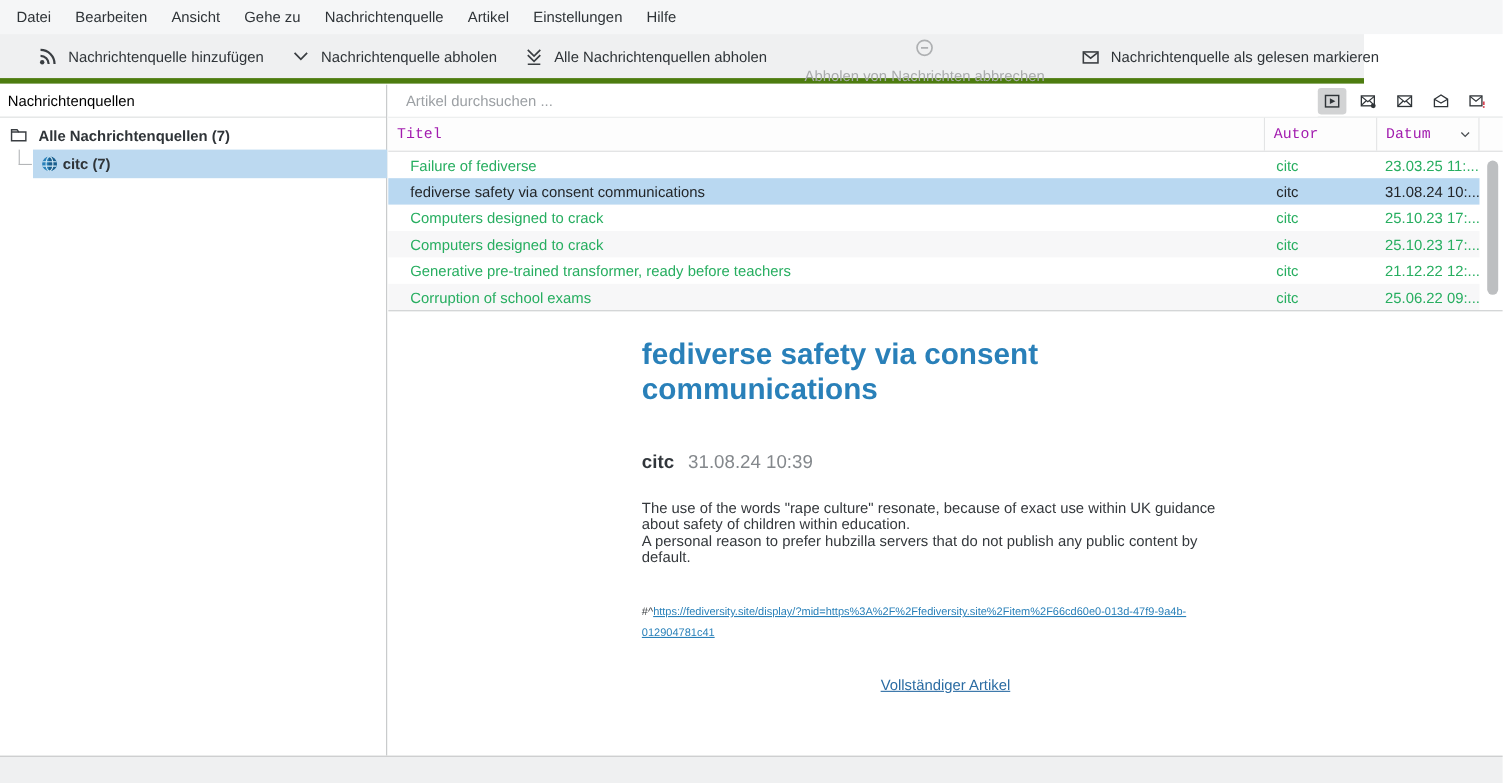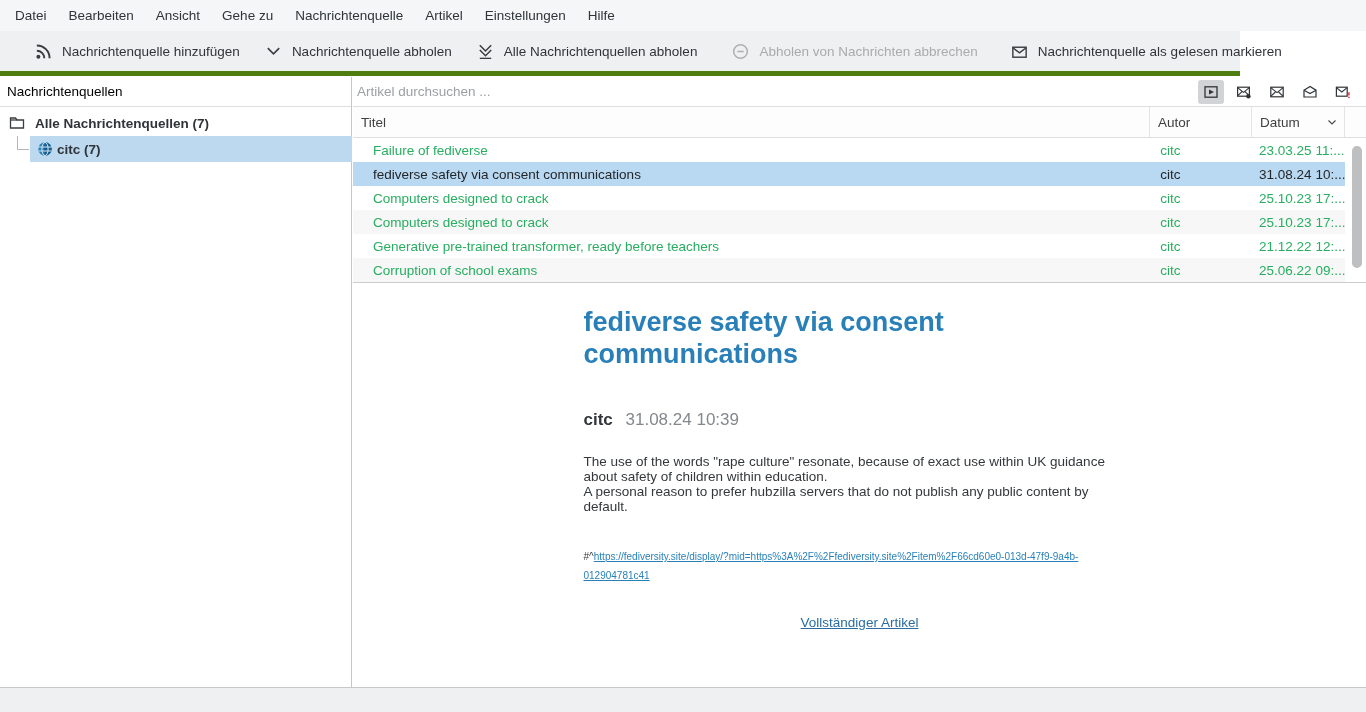--- a/index.html
+++ b/index.html
@@ -9,50 +9,50 @@
   
   .menubar { position:absolute; left:0; top:0; width:1366px; height:31px;
     background:#f5f6f7; display:flex; align-items:center; padding-left:4px; font-size:13.5px; }
   .menu-item { padding:3px 11px; line-height:31px; cursor:default; }
 
   .toolbar { position:absolute; left:0; top:31px; width:1240px; height:45px;
     background:#eff0f1; border-bottom:5px solid #4d7c0f; display:flex; align-items:center;
     padding-left:22px; font-size:13.5px; }
   .tbtn { display:flex; align-items:center; gap:9px; padding:0 12px; height:34px; white-space:nowrap; }
   .tbtn svg { flex:0 0 auto; }
-  .tbtn.disabled { color:#a9abac; }
+  .tbtn.disabled { color:#a9abac;flex-direction:column; }
 
   
   .main { position:absolute; left:0; top:77px; width:1366px; height:610px; background:#fff; }
 
   .sidebar { position:absolute; left:0; top:0; width:352px; height:610px;
     border-right:1px solid #c4c6c7; background:#fff; }
   .sidebar-header { height:30px; line-height:29px; padding-left:7px; font-size:13.5px;
     border-bottom:1px solid #dcdedf; color:#000000; }
   .tree { position:relative; padding-top:3px; }
   .tree-row { display:flex; align-items:center; height:26px; font-size:13.5px; font-weight:bold; }
   .tree-root { padding-left:9px; gap:10px; }
   .tree-feed { margin-left:30px; padding-left:7px; gap:4px; background:#bcd9f0; width:322px; }
   .tree-branch { position:absolute; left:17px; top:29px; width:12px; height:14px;
     border-left:1px solid #b4b6b8; border-bottom:1px solid #b4b6b8; }
 
   .rightpane { position:absolute; left:353px; top:0; width:1013px; height:610px; background:#fff; }
 
   
   .searchrow { height:30px; border-bottom:1px solid #dcdedf; display:flex; align-items:center; }
-  .search-input { flex:1; border:none; outline:none; height:28px; padding:0 4px;
+  .search-input { flex:1; border:none; outline:none; height:28px; padding:0 16px;
     font-size:13.5px; font-family:"Liberation Sans",sans-serif; color:#2f3438; }
   .search-input::placeholder { color:#9ca0a4; opacity:1; }
   .filters { display:flex; align-items:center; gap:7px; padding-right:10px; }
   .fbtn { width:26px; height:24px; display:flex; align-items:center; justify-content:center; border-radius:3px; }
   .fbtn.pressed { background:#d2d3d4; }
 
   
-  .listheader { height:31px; display:flex; font-size:13.5px; color:#404040;
-    border-bottom:1px solid #dcdedf; background:#fdfdfd; }
+  .listheader { height:31px; display:flex; font-size:13.5px; color:#a21caf;
+    border-bottom:1px solid #dcdedf; background:#fdfdfd;font-family:Liberation Mono, monospace; }
   .hcell { display:flex; align-items:center; padding-left:8px; border-right:1px solid #e3e4e5; }
   .hcell.title { width:797px; }
   .hcell.author { width:102px; }
   .hcell.date { width:93px; justify-content:space-between; padding-right:6px; }
   .hcell.gutter { flex:1; border-right:none; }
 
   
   .rows { position:relative; }
   .article-row { display:flex; height:24px; font-size:13.5px; align-items:center; width:992px;padding-left:12px; }
   .article-row .c-title { width:797px; padding-left:8px; overflow:hidden; white-space:nowrap; }

